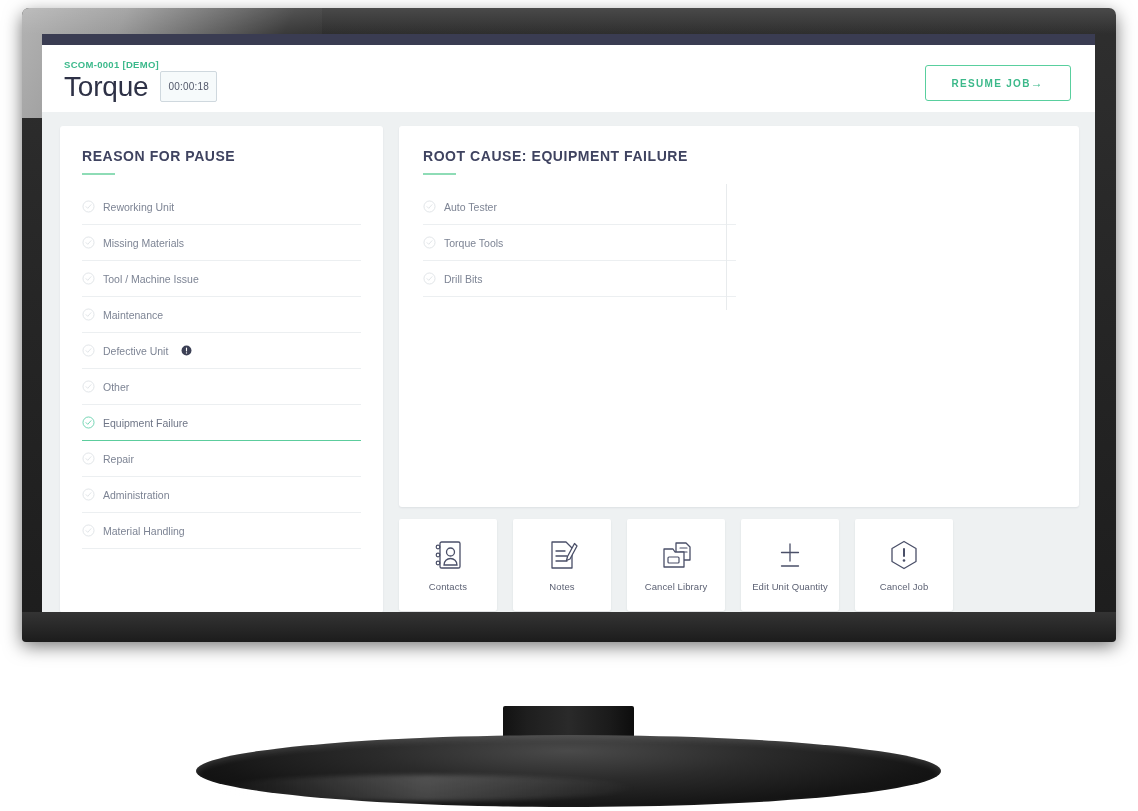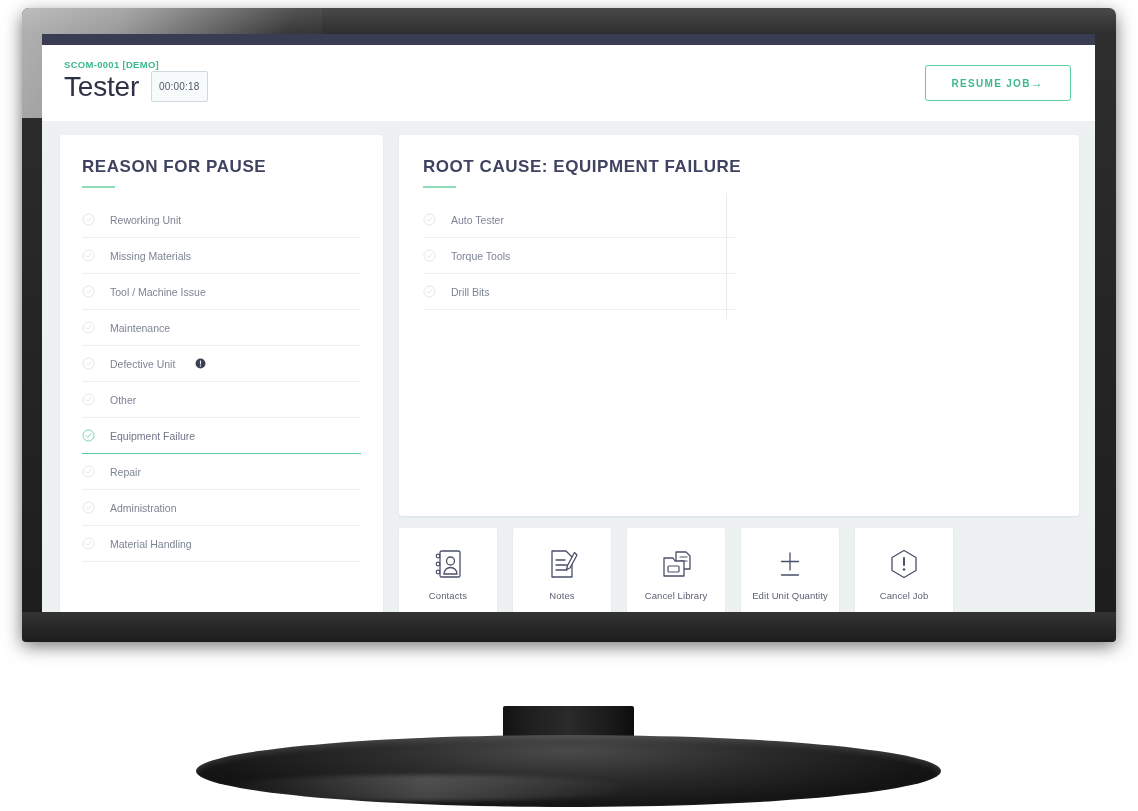--- a/index.html
+++ b/index.html
@@ -54,21 +54,21 @@
   .monitor-bottom{
     position:absolute;left:22px;top:612px;width:1094px;height:30px;
     background:linear-gradient(180deg,#343434,#1c1c1c);
     border-radius:0 0 4px 4px;
   }
 
   
   .topbar{height:11px;background:#3a3c52;width:100%;}
 
   .app-header{
-    height:76px;background:#ffffff;position:relative;
+    height:67px;background:#ffffff;position:relative;
     display:flex;align-items:flex-start;
     padding:14px 32px 0 22px;box-sizing:border-box;
   }
   .job-code{
     color:#3bb98b;font-size:9.5px;font-weight:700;letter-spacing:.3px;
     margin:0 0 1px 0;
   }
   .status-row{display:flex;align-items:center;gap:12px;}
   .status-text{
     font-size:28px;font-weight:400;color:#2e3146;line-height:1;
@@ -93,28 +93,28 @@
   }
   .card{
     background:#ffffff;border-radius:3px;
     box-shadow:0 1px 2px rgba(30,40,60,.08);
   }
   .left-card{width:323px;padding:22px 22px 0 22px;box-sizing:border-box;height:487px;}
   .right-col{flex:1;display:flex;flex-direction:column;gap:12px;}
   .right-card{padding:22px 24px 0 24px;box-sizing:border-box;height:381px;position:relative;}
 
   .section-title{
-    font-size:17px;font-weight:700;color:#3f4360;letter-spacing:.55px;
+    font-size:14px;font-weight:700;color:#3f4360;letter-spacing:.55px;
     margin:0 0 9px 0;
   }
   .accent-rule{width:33px;height:2px;background:#8edcb6;margin-bottom:14px;}
 
   .opt-list{list-style:none;margin:0;padding:0;}
   .opt{
-    display:flex;align-items:center;gap:15px;
+    display:flex;align-items:center;gap:8px;
     height:35px;border-bottom:1px solid #eceff1;
     font-size:10.5px;color:#7d8494;cursor:pointer;position:relative;
   }
   .opt.selected{color:#6f7687;border-bottom:1.6px solid #5ccd9d;}
   .opt.last{border-bottom:1px solid #eceff1;}
   .check-ico{width:13px;height:13px;flex:0 0 13px;}
   .badge-ico{width:11px;height:11px;margin-left:5px;}
 
   .rc-list{width:313px;}
   .rc-divider{
@@ -141,21 +141,21 @@
   <div class="bezel-gloss"></div>
 
   <div class="screen">
 
     <div class="topbar"></div>
 
     <div class="app-header">
       <div>
         <div class="job-code">SCOM-0001 [DEMO]</div>
         <div class="status-row">
-          <div class="status-text">Tester</div>
+          <div class="status-text">Torque</div>
           <div class="timer-badge">00:00:18</div>
         </div>
       </div>
       <div class="resume-btn">
         <span>RESUME JOB</span>
         <span class="resume-arrow">→</span>
       </div>
     </div>
 
     <div class="content">

